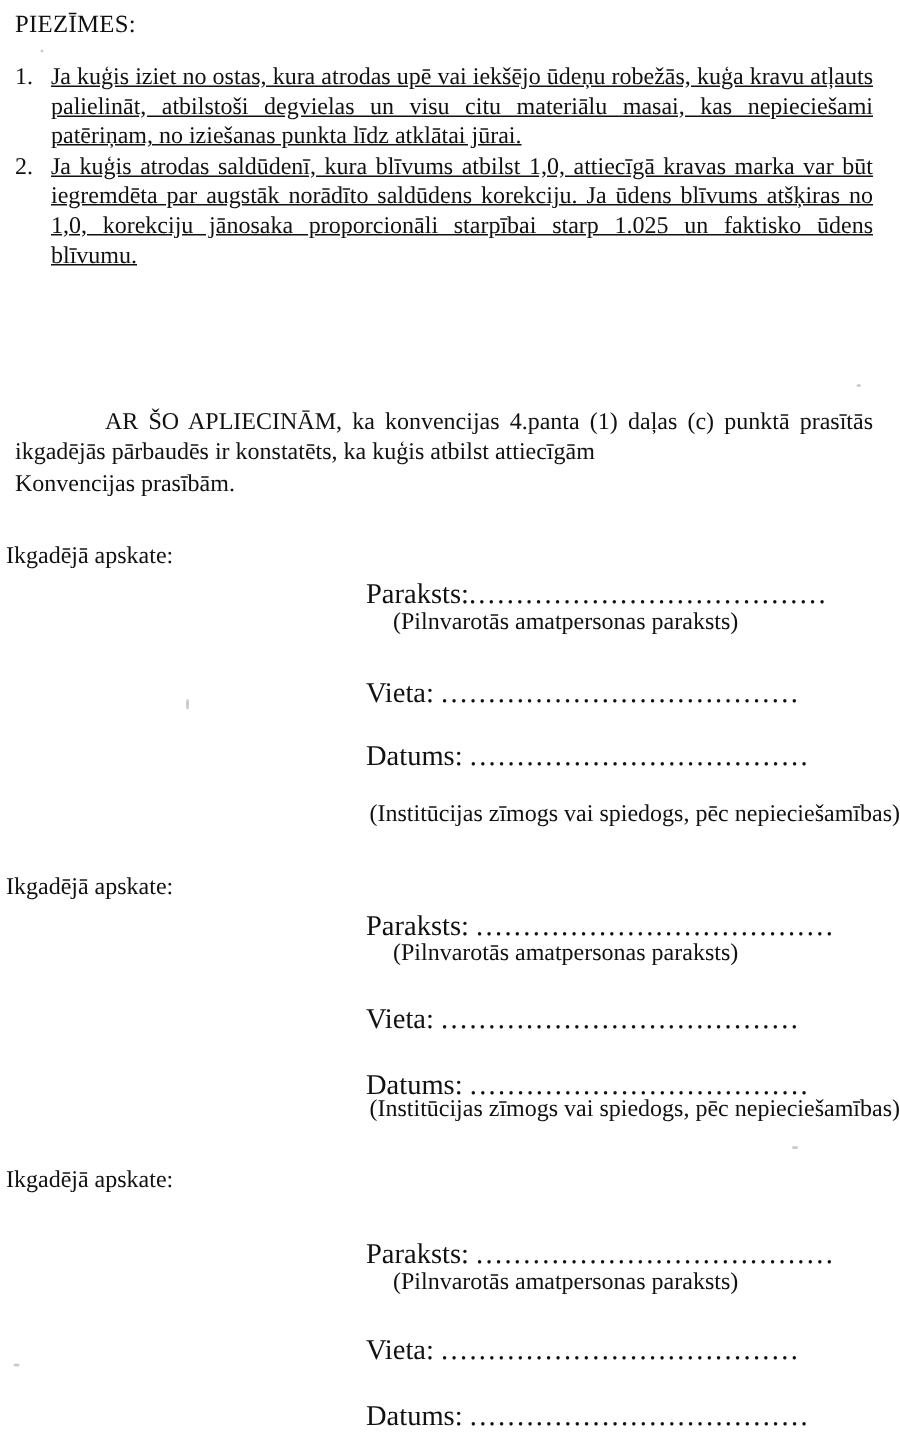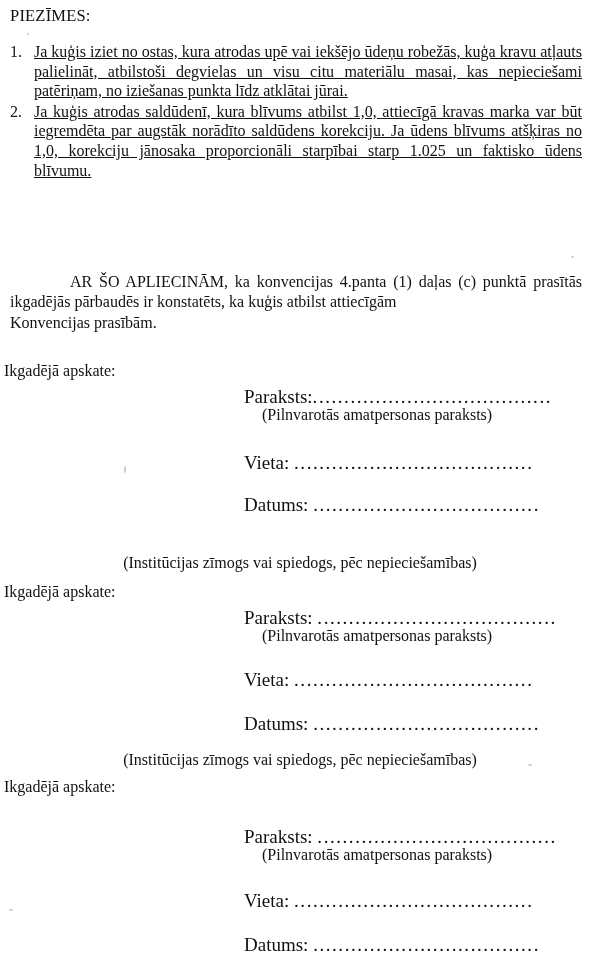--- a/index.html
+++ b/index.html
@@ -93,23 +93,22 @@
   }
   .sub-note{
     position:absolute;
     left:262px;
     font-size:16px;
     white-space:nowrap;
   }
   .stamp-note{
     position:absolute;
     left:0; width:600px;
-    text-align:center;
-    font-size:16px;
-    margin-top:20px;
+    text-align:right;
+    font-size:16px;
   }
 
   
   .speck{
     position:absolute;
     background:#b9b9b9;
     border-radius:50%;
     opacity:.75;
   }
 </style>

